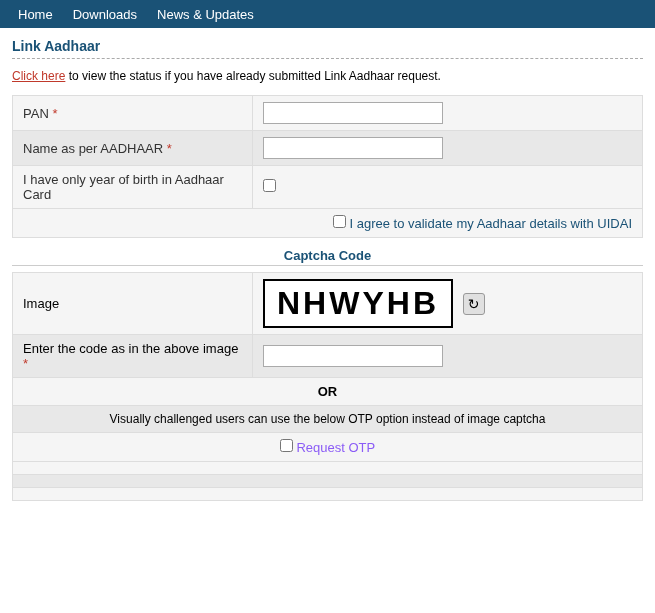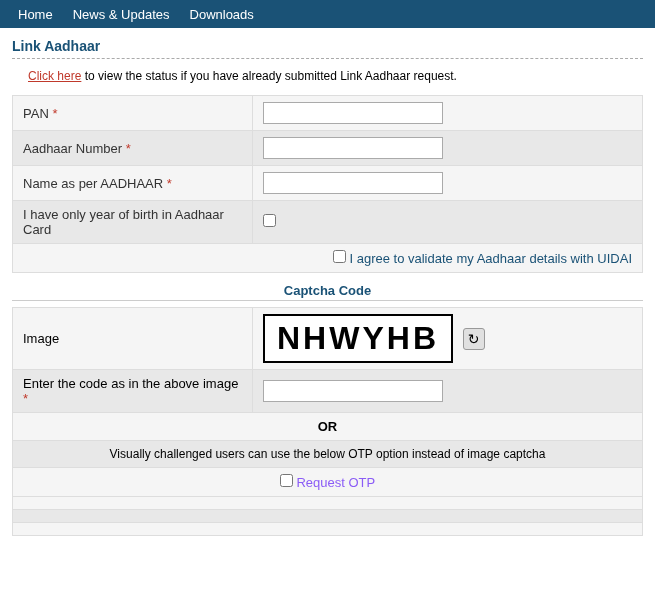--- a/index.html
+++ b/index.html
@@ -38,21 +38,20 @@
 
     
     .notice {
       color: #c0392b;
       font-size: 12px;
       margin-bottom: 12px;
     }
     .notice a {
       color: #c0392b;
       text-decoration: underline;
-      margin-left: 16px;
     }
     .notice span.black { color: #000; }
 
     
     .form-table {
       width: 100%;
       border-collapse: collapse;
       border: 1px solid #ccc;
       margin-bottom: 4px;
       padding-left: 20px;
@@ -196,22 +195,22 @@
       font-size: 12px;
       cursor: pointer;
       margin: 0 4px;
     }
   </style>
 </head>
 <body>
 
 <nav class="navbar">
   <a>Home</a>
+  <a>Downloads</a>
   <a>News &amp; Updates</a>
-  <a>Downloads</a>
 </nav>
 
 <div class="page-content">
 
   <div class="section-title">Link Aadhaar</div>
 
   <div class="notice">
     <a>Click here</a><span class="black"> to view the status if you have already submitted Link Aadhaar request.</span>
   </div>
 
@@ -220,28 +219,20 @@
     <tbody>
         <tr>
       <td class="label-cell">
         <span>PAN</span> <span class="required">*</span>
       </td>
       <td class="input-cell">
         <input type="text" style="">
       </td>
     </tr>
 
-    <tr>
-      <td class="label-cell">
-        <span>Aadhaar Number</span> <span class="required">*</span>
-      </td>
-      <td class="input-cell">
-        <input type="text" style="">
-      </td>
-    </tr>
 
     <tr>
       <td class="label-cell">
         <span>Name as per AADHAAR</span> <span class="required">*</span>
       </td>
       <td class="input-cell">
         <input type="text" style="">
       </td>
     </tr>
 

